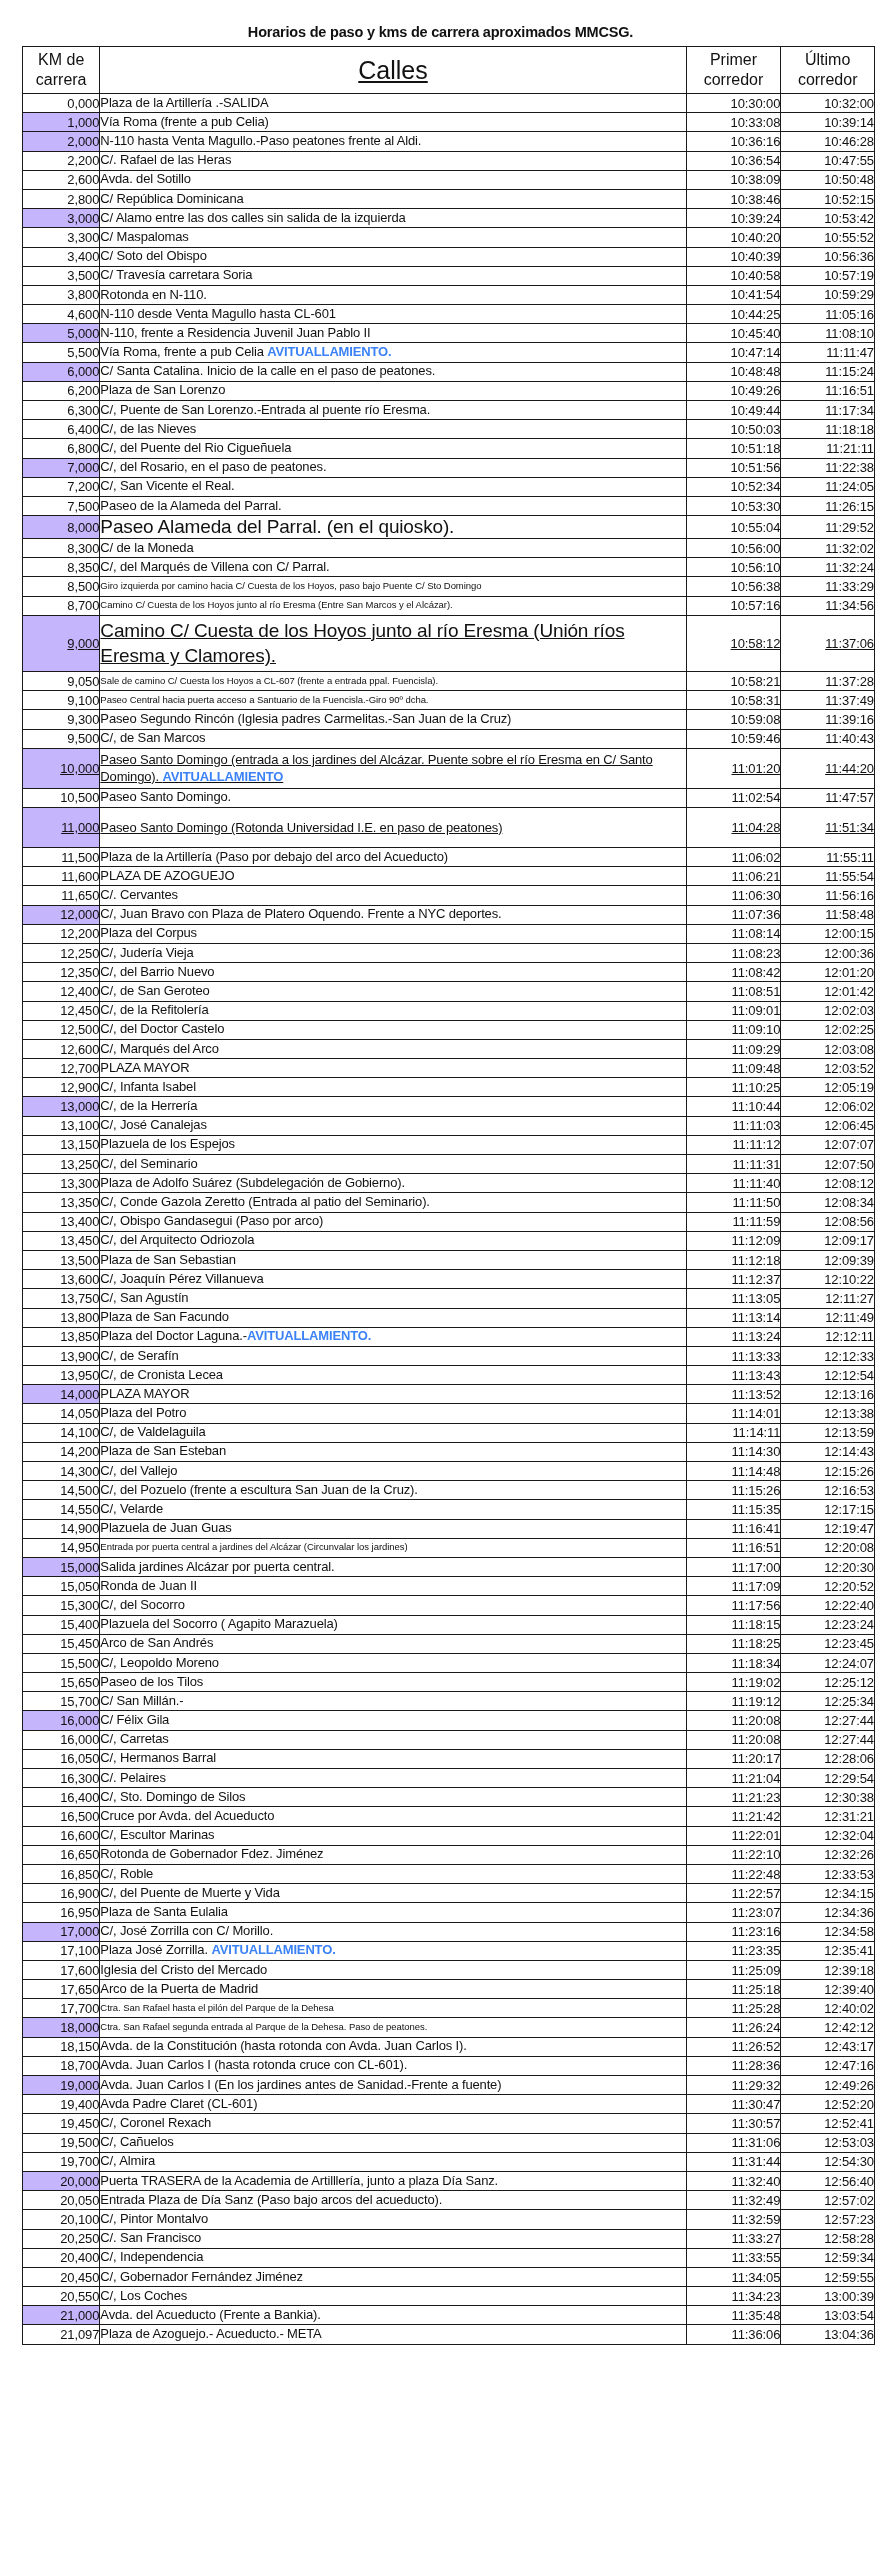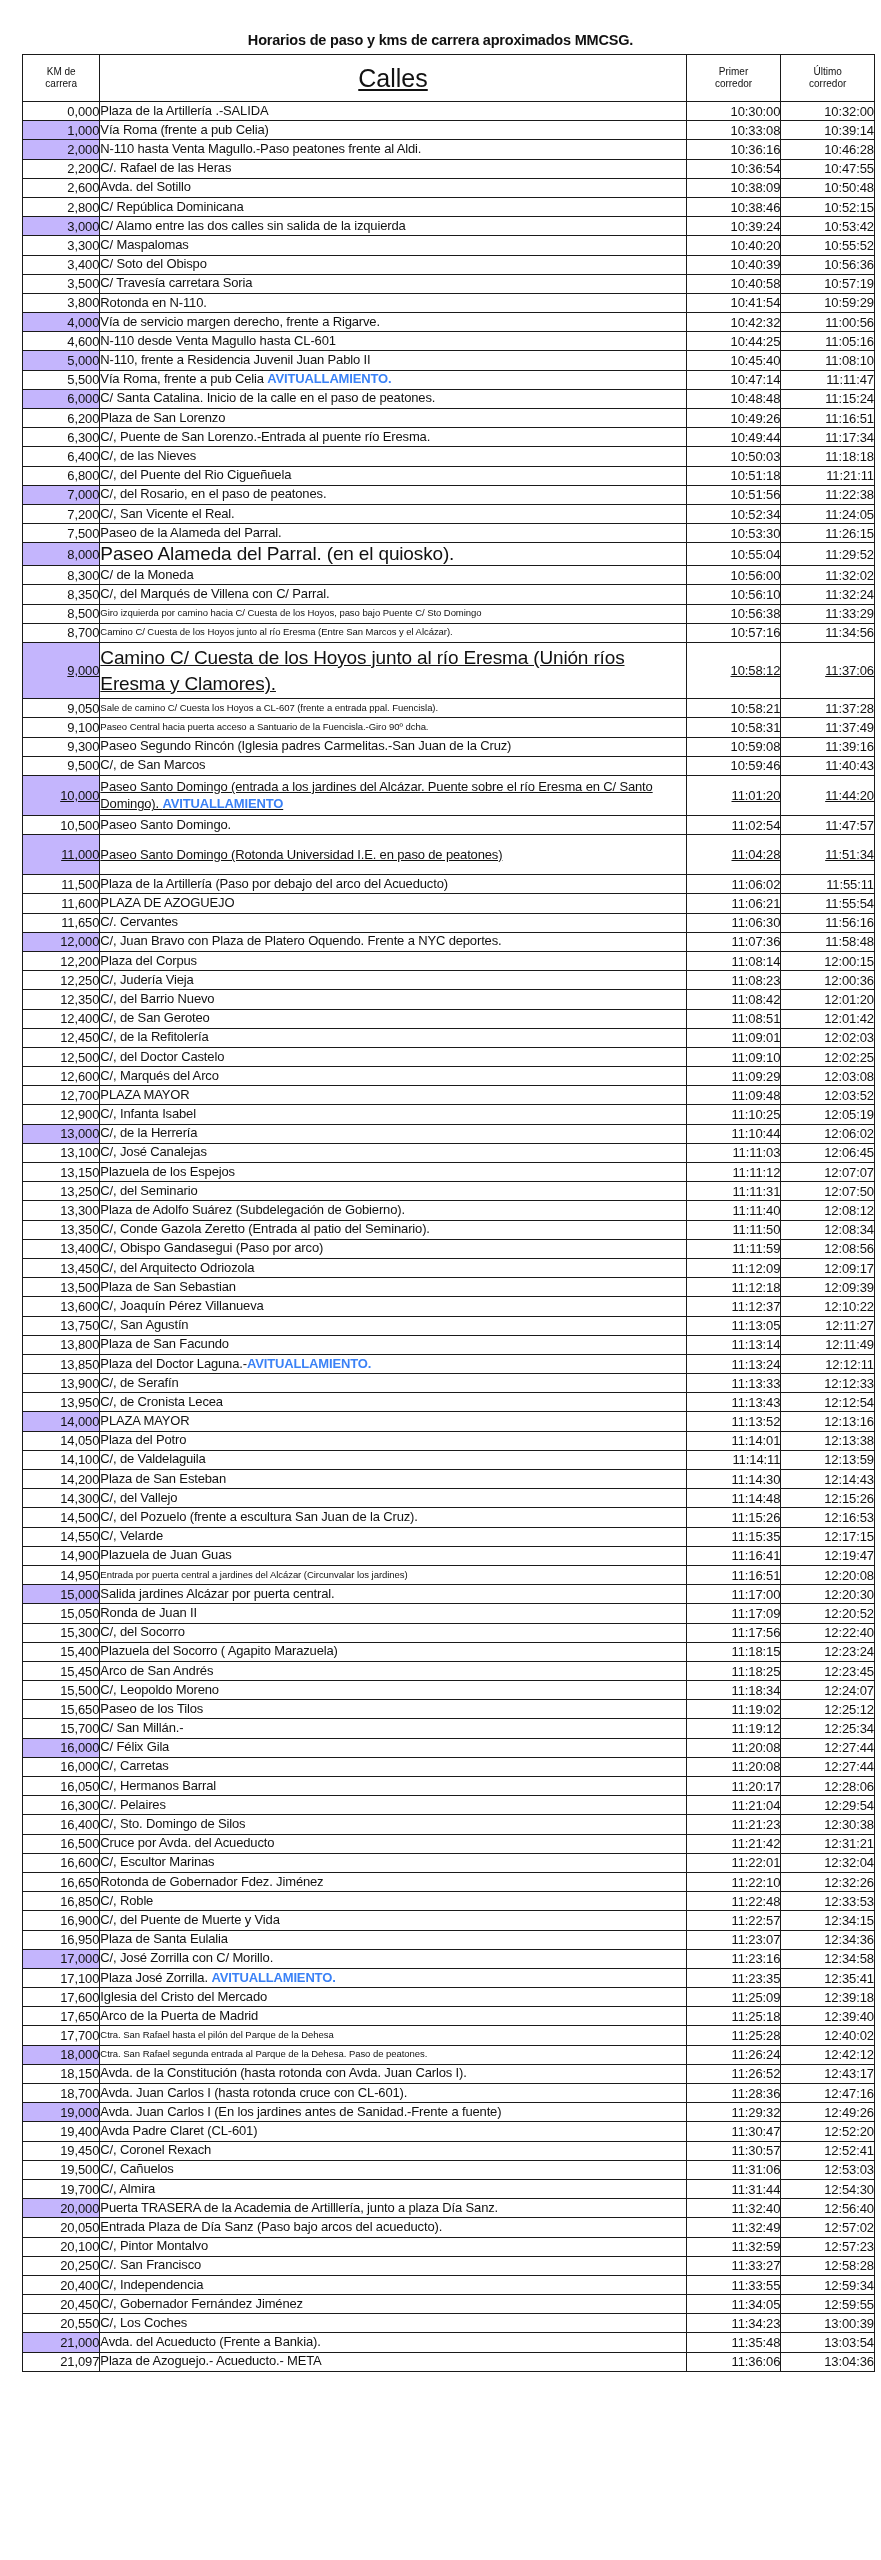--- a/index.html
+++ b/index.html
@@ -21,21 +21,21 @@
     background: #fff;
     box-sizing: border-box;
     padding: 0;
   }
   .doc-title {
     text-align: center;
     font-weight: bold;
     font-size: 14.5px;
     letter-spacing: -0.2px;
     margin: 0;
-    padding: 32px 0 6px 0;
+    padding: 24px 0 6px 0;
     color: #111;
     font-family: "Liberation Sans", sans-serif;
   }
   table.schedule {
     border-collapse: collapse;
     width: 853px;
     margin: 0 0 0 22px;
     table-layout: fixed;
     font-family: "Liberation Sans", sans-serif;
   }
@@ -45,21 +45,21 @@
     vertical-align: middle;
     background: #ffffff;
   }
   
   col.c-km    { width: 76px; }
   col.c-call  { width: 576px; }
   col.c-first { width: 93px; }
   col.c-last  { width: 92px; }
 
   th.h-km, th.h-first, th.h-last {
-    font-size: 10px;
+    font-size: 16px;
     font-weight: normal;
     text-align: center;
     line-height: 1.25;
     padding: 3px 2px;
     height: 46px;
   }
   th.h-calles {
     font-size: 25px;
     font-weight: normal;
     text-align: center;
@@ -194,26 +194,20 @@
           <td class="t">10:40:58</td>
           <td class="t">10:57:19</td>
         </tr>
         <tr class="r">
           <td class="km">3,800</td>
           <td class="calles"><span>Rotonda en N-110.</span></td>
           <td class="t">10:41:54</td>
           <td class="t">10:59:29</td>
         </tr>
         <tr class="r">
-          <td class="km hi">4,000</td>
-          <td class="calles"><span>Vía de servicio margen derecho, frente a Rigarve.</span></td>
-          <td class="t">10:42:32</td>
-          <td class="t">11:00:56</td>
-        </tr>
-        <tr class="r">
           <td class="km">4,600</td>
           <td class="calles"><span>N-110 desde Venta Magullo hasta CL-601</span></td>
           <td class="t">10:44:25</td>
           <td class="t">11:05:16</td>
         </tr>
         <tr class="r">
           <td class="km hi">5,000</td>
           <td class="calles"><span>N-110, frente a Residencia Juvenil Juan Pablo II</span></td>
           <td class="t">10:45:40</td>
           <td class="t">11:08:10</td>

